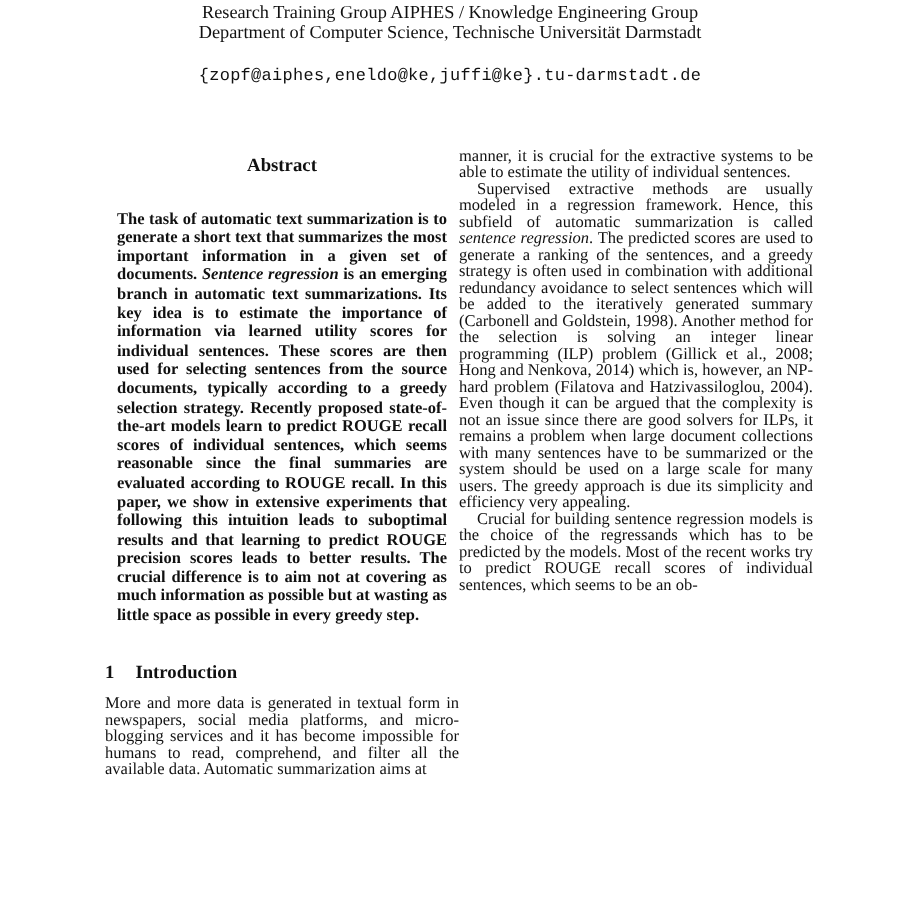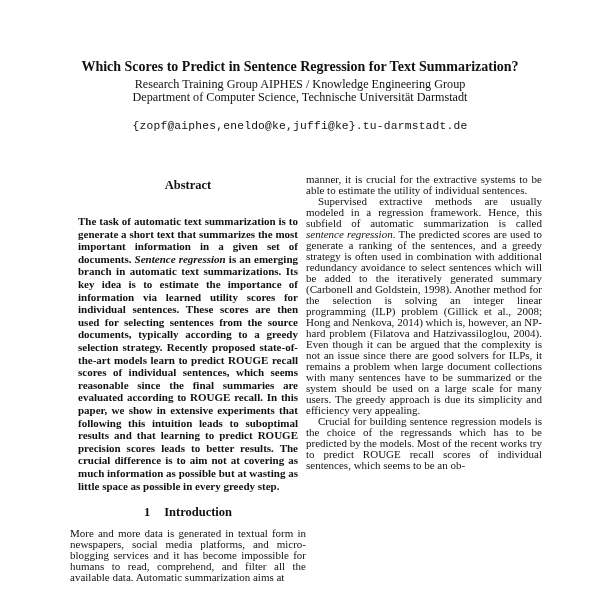--- a/index.html
+++ b/index.html
@@ -54,44 +54,42 @@
   .abstract-body {
     margin: 22px 8px 0 8px;
     font-size: 11px;
     line-height: 12.6px;
     text-align: justify;
     hyphens: auto;
     font-weight: bold;
     -webkit-hyphens: auto;
   }
   .section-heading {
-    margin-top: 13px;
+    margin-top: 24px;
     font-size: 12.5px;
     font-weight: bold;
-    text-align: center;
   }
   .sec-num { margin-right: 14px; }
   .body-par {
     margin: 0;
     font-size: 11px;
     line-height: 11px;
     text-align: justify;
     hyphens: auto;
     -webkit-hyphens: auto;
   }
   .body-par.first-after-heading { margin-top: 8px; font-family: Liberation Serif, serif; }
   .body-par.indented { text-indent: 12px; }
   .italic { font-style: italic; }
 </style>
 </head>
 <body>
 
 <div class="page">
 
-  <h1 class="title">Which Scores to Predict in Sentence Regression for Text Summarization?</h1>
 
 
   <div class="affiliation">
     <div class="affiliation-line">Research Training Group AIPHES / Knowledge Engineering Group</div>
     <div class="affiliation-line">Department of Computer Science, Technische Universität Darmstadt</div>
   </div>
 
   <div class="email">{zopf@aiphes,eneldo@ke,juffi@ke}.tu-darmstadt.de</div>
 
   <div class="columns">

